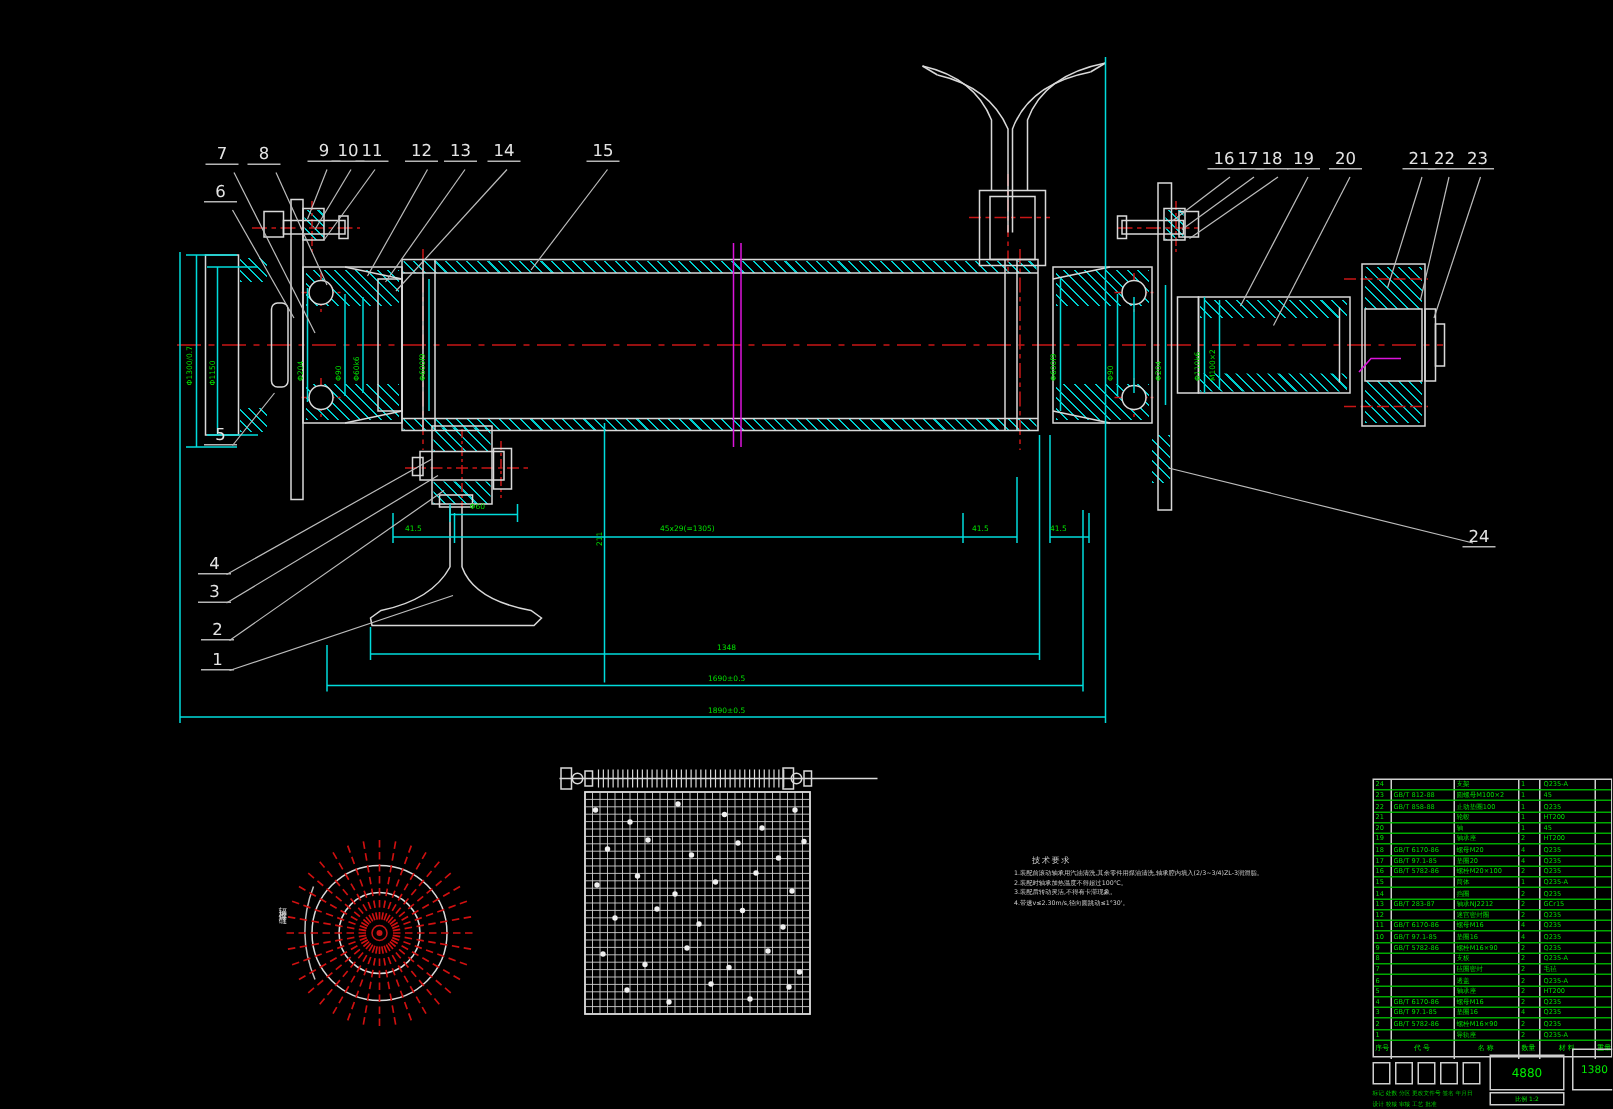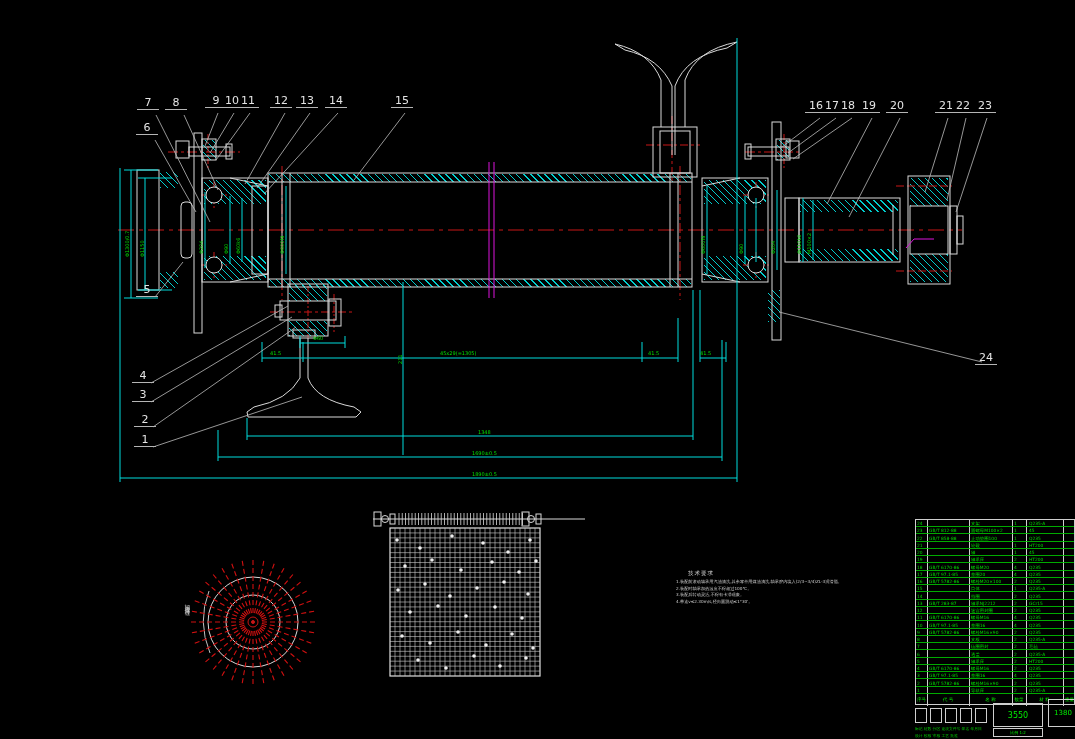--- a/index.html
+++ b/index.html
@@ -643,17 +643,17 @@
     </div>
 
   <div id="tblock">
     <span class="revbox" style="left:0px"></span>
     <span class="revbox" style="left:15px"></span>
     <span class="revbox" style="left:30px"></span>
     <span class="revbox" style="left:45px"></span>
     <span class="revbox" style="left:60px"></span>
     <div class="tb-line" style="left:0;top:21px">标记 处数 分区 更改文件号 签名 年月日</div>
     <div class="tb-line" style="left:0;top:28px">设计 校核 审核 工艺 批准</div>
-    <div class="tb-box" style="left:78px;top:-2px;width:50px;height:24px;font-size:8px">3550</div>
+    <div class="tb-box" style="left:78px;top:-2px;width:50px;height:24px;font-size:8px">4880</div>
     <div class="tb-box" style="left:78px;top:23px;width:50px;height:9px;font-size:4px">比例 1:2</div>
     <div class="tb-box" style="left:133px;top:-6px;width:30px;height:28px;font-size:7px">1380</div>
   </div>
 </div>
 
 </body></html>

